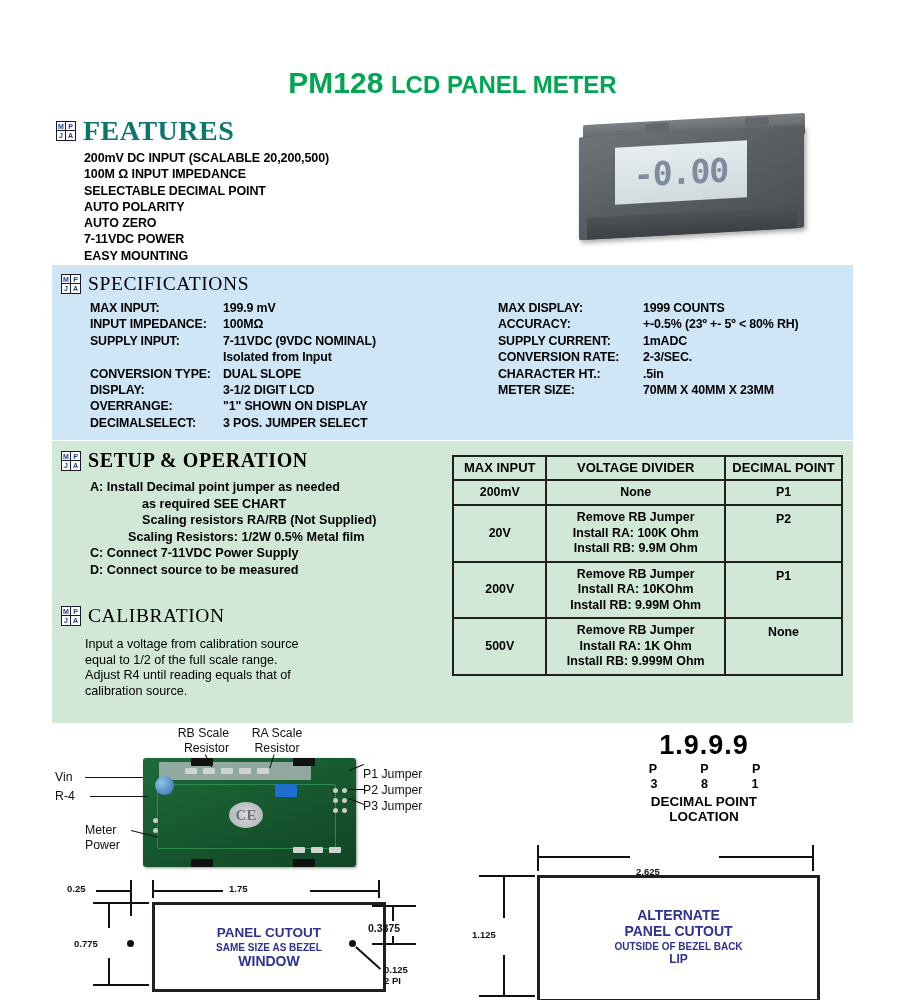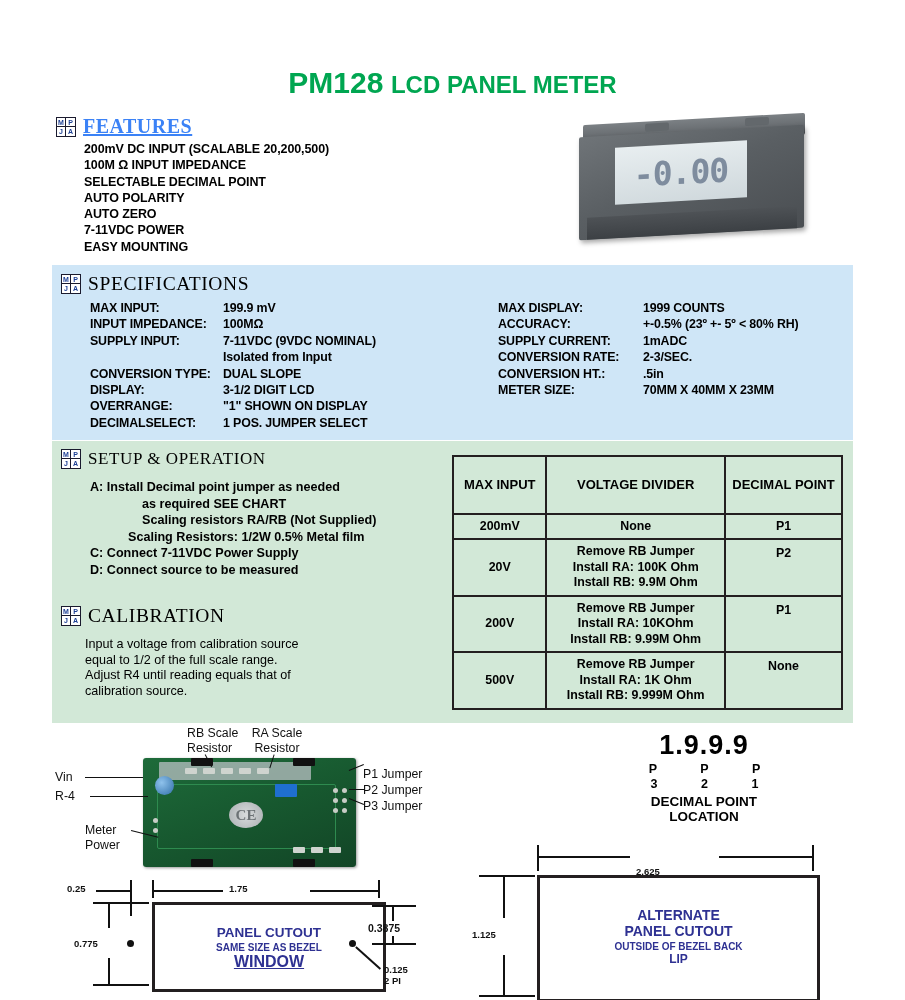--- a/index.html
+++ b/index.html
@@ -33,21 +33,21 @@
     position:absolute;left:0;top:66px;width:905px;text-align:center;
     font-size:27px;font-weight:bold;color:#00a651;letter-spacing:0px;
   }
   .title .model{font-size:30px;}
   .title .sub{font-size:24px;}
 
   
   .features{position:absolute;left:56px;top:115px;width:420px;}
   .sec-head{display:flex;align-items:center;gap:7px;}
   .sec-head .htext{font-size:19px;font-weight:bold;}
-  .feat-title{color:#3b82f6;font-family:"Liberation Serif",serif;font-size:20px;font-weight:bold;letter-spacing:.5px;text-decoration:underline;}
+  .feat-title{color:#0f766e;font-family:"Liberation Serif",serif;font-size:28px;font-weight:bold;letter-spacing:.5px;}
   .feat-list{margin:3px 0 0 28px;font-size:12.5px;font-weight:bold;line-height:16.3px;letter-spacing:-0.1px;}
 
   
   .meter{position:absolute;left:571px;top:113px;width:248px;height:133px;}
   .meter .body{
     position:absolute;left:8px;top:18px;width:225px;height:103px;
     background:linear-gradient(160deg,#6f7478 0%,#5a5f63 45%,#4a4e52 100%);
     border-radius:2px;
     transform:skewY(-3.2deg);
     box-shadow:2px 3px 5px rgba(0,0,0,.35);
@@ -93,21 +93,21 @@
   
   .vtable{
     position:absolute;left:452px;top:455px;width:391px;
     border-collapse:collapse;font-size:12.4px;font-weight:bold;
     background:#d2e8d7;
   }
   .vtable td,.vtable th{
     border:2.2px solid #231f20;text-align:center;padding:4px 2px;
     font-weight:bold;line-height:15.5px;
   }
-  .vtable th{font-size:13px;padding:20px 2px;}
+  .vtable th{font-size:13px;padding:3px 2px;}
   .vtable .c1{width:92px;}
   .vtable .c2{width:183px;}
   .vtable .c3{width:116px;}
 
   
   .pcb-wrap{position:absolute;left:55px;top:726px;width:410px;height:150px;}
   .pcb{
     position:absolute;left:88px;top:32px;width:213px;height:109px;
     background:linear-gradient(160deg,#1e6b3a 0%,#17582f 50%,#124526 100%);
     border-radius:3px;box-shadow:1px 1px 3px rgba(0,0,0,.4);overflow:hidden;
@@ -218,21 +218,21 @@
       <div class="spec-row">
           <span class="k">DISPLAY:</span>
           <span class="v">3-1/2 DIGIT LCD</span>
         </div>
       <div class="spec-row">
           <span class="k">OVERRANGE:</span>
           <span class="v">"1" SHOWN ON DISPLAY</span>
         </div>
       <div class="spec-row">
           <span class="k">DECIMALSELECT:</span>
-          <span class="v">1 POS. JUMPER SELECT</span>
+          <span class="v">3 POS. JUMPER SELECT</span>
         </div>
     </div>
 
     <div class="spec-col" style="left:446px;top:35px;">
       <div class="spec-row">
           <span class="k wide">MAX DISPLAY:</span>
           <span class="v">1999 COUNTS</span>
         </div>
       <div class="spec-row">
           <span class="k wide">ACCURACY:</span>
@@ -240,39 +240,39 @@
         </div>
       <div class="spec-row">
           <span class="k wide">SUPPLY CURRENT:</span>
           <span class="v">1mADC</span>
         </div>
       <div class="spec-row">
           <span class="k wide">CONVERSION RATE:</span>
           <span class="v">2-3/SEC.</span>
         </div>
       <div class="spec-row">
-          <span class="k wide">CONVERSION HT.:</span>
+          <span class="k wide">CHARACTER HT.:</span>
           <span class="v">.5in</span>
         </div>
       <div class="spec-row">
           <span class="k wide">METER SIZE:</span>
           <span class="v">70MM X 40MM X 23MM</span>
         </div>
     </div>
   </div>
 
   <div class="panel-setup">
     <div class="sec-head" style="position:absolute;left:9px;top:8px;">
       <span class="logo">
         <i>M</i>
         <i>P</i>
         <i>J</i>
         <i>A</i>
       </span>
-      <span class="htext" style="font-family:'Liberation Serif',serif;font-weight:normal;font-size:17px;letter-spacing:.6px;text-align:right;">SETUP &amp;  OPERATION</span>
+      <span class="htext" style="font-family:'Liberation Serif',serif;font-weight:bold;font-size:20px;letter-spacing:.6px;text-align:right;">SETUP &amp;  OPERATION</span>
     </div>
 
     <div class="setup-list" style="position:absolute;left:38px;top:38px;">
       <div>A: Install Decimal point jumper as needed</div>
       <div class="ind1">as required SEE CHART</div>
       <div class="ind1">Scaling resistors RA/RB (Not Supplied)</div>
       <div class="ind2">Scaling Resistors: 1/2W 0.5% Metal film</div>
       <div>C: Connect 7-11VDC Power Supply</div>
       <div>D: Connect source to be measured</div>
     </div>
@@ -360,21 +360,21 @@
       <span class="pad" style="left:199px;top:40px;"></span>
       <span class="pad" style="left:190px;top:50px;"></span>
       <span class="pad" style="left:199px;top:50px;"></span>
       <span class="pad" style="left:10px;top:60px;"></span>
       <span class="pad" style="left:10px;top:70px;"></span>
       <span class="res" style="left:150px;bottom:14px;"></span>
       <span class="res" style="left:168px;bottom:14px;"></span>
       <span class="res" style="left:186px;bottom:14px;"></span>
     </div>
 
-    <div class="lbl" style="left:132px;top:0;text-align:left;width:62px;">
+    <div class="lbl" style="left:112px;top:0;text-align:right;width:62px;">
       <div>RB Scale</div>
       <div>Resistor</div>
     </div>
     <div class="lbl" style="left:191px;top:0;text-align:center;width:62px;">
       <div>RA Scale</div>
       <div>Resistor</div>
     </div>
     <div class="lbl" style="left:0px;top:44px;">Vin</div>
     <div class="lbl" style="left:0px;top:63px;">R-4</div>
     <div class="lbl" style="left:30px;top:97px;text-align:left;">
@@ -391,30 +391,30 @@
     <span class="ln" style="left:150px;top:28px;width:14px;height:1.3px;transform:rotate(62deg);transform-origin:left center;"></span>
     <span class="ln" style="left:219px;top:28px;width:14px;height:1.3px;transform:rotate(108deg);transform-origin:left center;"></span>
     <span class="ln" style="left:294px;top:44px;width:16px;height:1.3px;transform:rotate(-22deg);transform-origin:left center;"></span>
     <span class="ln" style="left:294px;top:63px;width:16px;height:1.3px;"></span>
     <span class="ln" style="left:294px;top:72px;width:16px;height:1.3px;transform:rotate(22deg);transform-origin:left center;"></span>
   </div>
 
   <div class="dp">
     <div class="digits">1.9.9.9</div>
     <div class="prow">P P P</div>
-    <div class="nrow">3 2 1</div>
+    <div class="nrow">3 8 1</div>
     <div class="cap">DECIMAL POINT</div>
     <div class="cap">LOCATION</div>
   </div>
 
   <div class="cut-l">
     <div class="box" style="left:100px;top:24px;width:228px;height:84px;">
       <div class="bluetxt" style="font-size:13.5px;margin-top:20px;">PANEL CUTOUT</div>
       <div class="bluetxt" style="font-size:10px;margin-top:2px;">SAME SIZE AS BEZEL</div>
-      <div class="bluetxt" style="font-size:16px;text-decoration:underline;">WINDOW</div>
+      <div class="bluetxt" style="font-size:14px;">WINDOW</div>
     </div>
 
     <span class="ln" style="left:78px;top:2px;width:1.6px;height:36px;"></span>
     <span class="ln" style="left:44px;top:12px;width:34px;height:1.6px;"></span>
     <span class="dim" style="left:15px;top:5px;">0.25</span>
 
     <span class="ln" style="left:100px;top:2px;width:1.6px;height:18px;"></span>
     <span class="ln" style="left:326px;top:2px;width:1.6px;height:18px;"></span>
     <span class="ln" style="left:101px;top:12px;width:70px;height:1.6px;"></span>
     <span class="ln" style="left:258px;top:12px;width:69px;height:1.6px;"></span>

